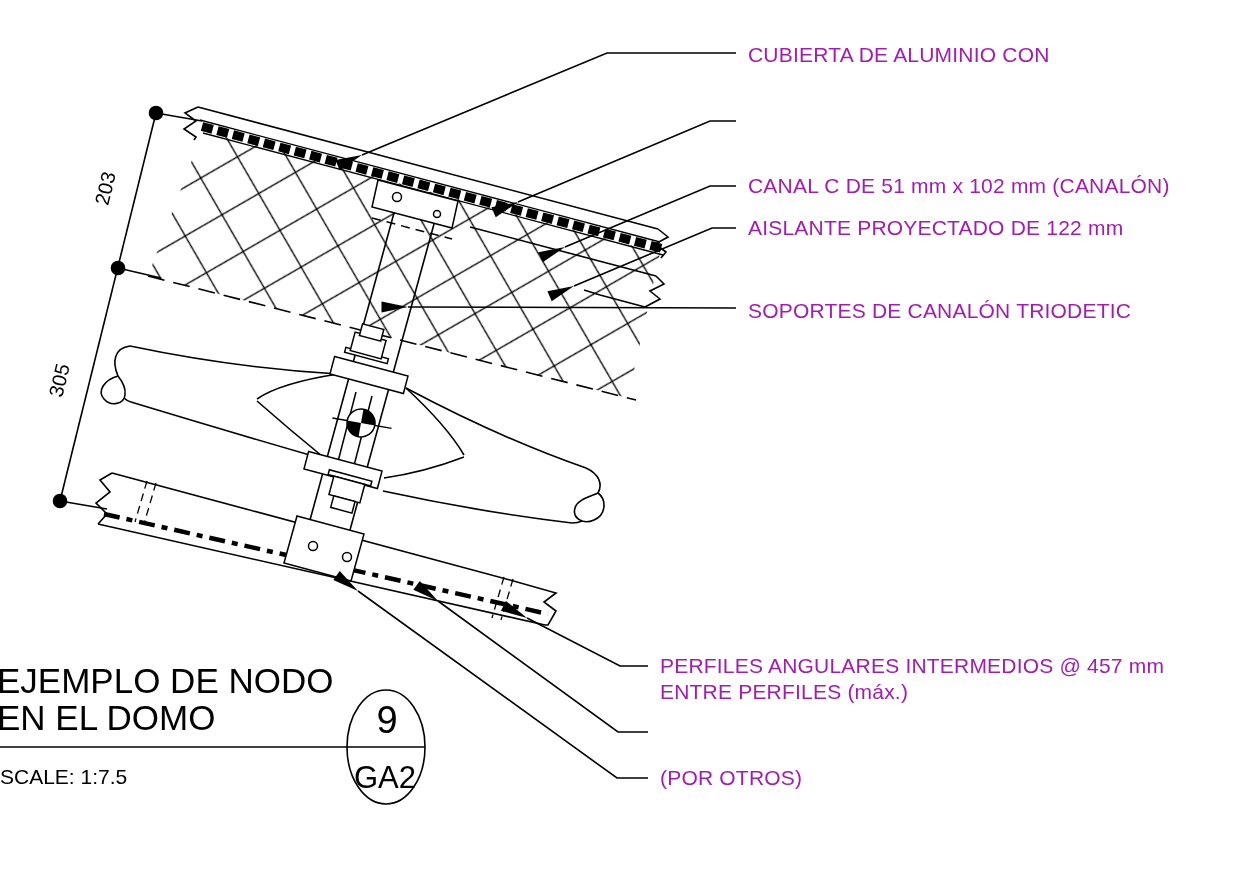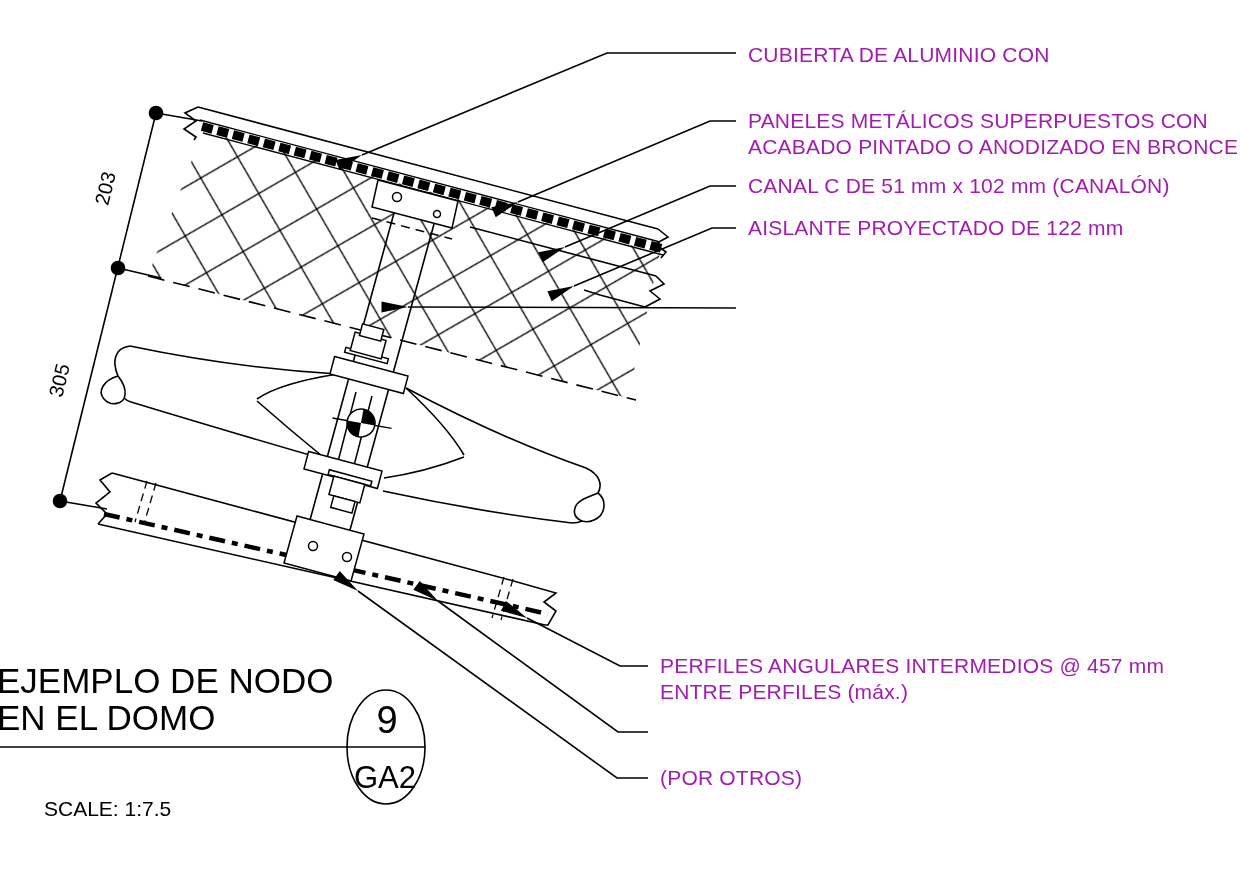--- a/index.html
+++ b/index.html
@@ -22,25 +22,24 @@
   .titleblock-title{
     position:absolute;
     left:-3px;top:662px;
     font-size:35px;
     line-height:37px;
     color:#000;
     white-space:nowrap;
   }
   .titleblock-scale{
     position:absolute;
-    left:0px;top:797px;
+    left:0px;top:765px;
     font-size:21px;
     color:#000;
     white-space:nowrap;
-    padding-left:44px;
   }
   .dimtext{font-size:20px;fill:#000;}
   .bubble-num{font-size:38px;fill:#000;}
   .bubble-ref{font-size:31px;fill:#000;}
 </style>
 </head>
 <body>
 
 <div class="canvas">
 
@@ -197,29 +196,28 @@
     <line x1="0" y1="747" x2="425" y2="747"></line>
     <ellipse cx="386" cy="747" rx="39" ry="57"></ellipse>
   </g>
   <text class="bubble-num" x="387" y="733" text-anchor="middle">9</text>
   <text class="bubble-ref" x="385" y="788" text-anchor="middle">GA2</text>
 </svg>
 
 <div class="callout" style="left:748px;top:42px">
   <div>CUBIERTA DE ALUMINIO CON</div>
 </div>
-<div class="callout" style="left:748px;top:108px">
-  <div>PANELES METÁLICOS SUPERPUESTOS CON</div>
-  <div>ACABADO PINTADO O ANODIZADO EN BRONCE</div>
-</div>
 <div class="callout" style="left:748px;top:173px">
   <div>CANAL C DE 51 mm x 102 mm (CANALÓN)</div>
 </div>
 <div class="callout" style="left:748px;top:215px">
   <div>AISLANTE PROYECTADO DE 122 mm</div>
+</div>
+<div class="callout" style="left:748px;top:298px">
+  <div>SOPORTES DE CANALÓN TRIODETIC</div>
 </div>
 <div class="callout" style="left:660px;top:653px">
   <div>PERFILES ANGULARES INTERMEDIOS @ 457 mm</div>
   <div>ENTRE PERFILES (máx.)</div>
 </div>
 <div class="callout" style="left:660px;top:765px">
   <div>(POR OTROS)</div>
 </div>
 
 <div class="titleblock-title">

